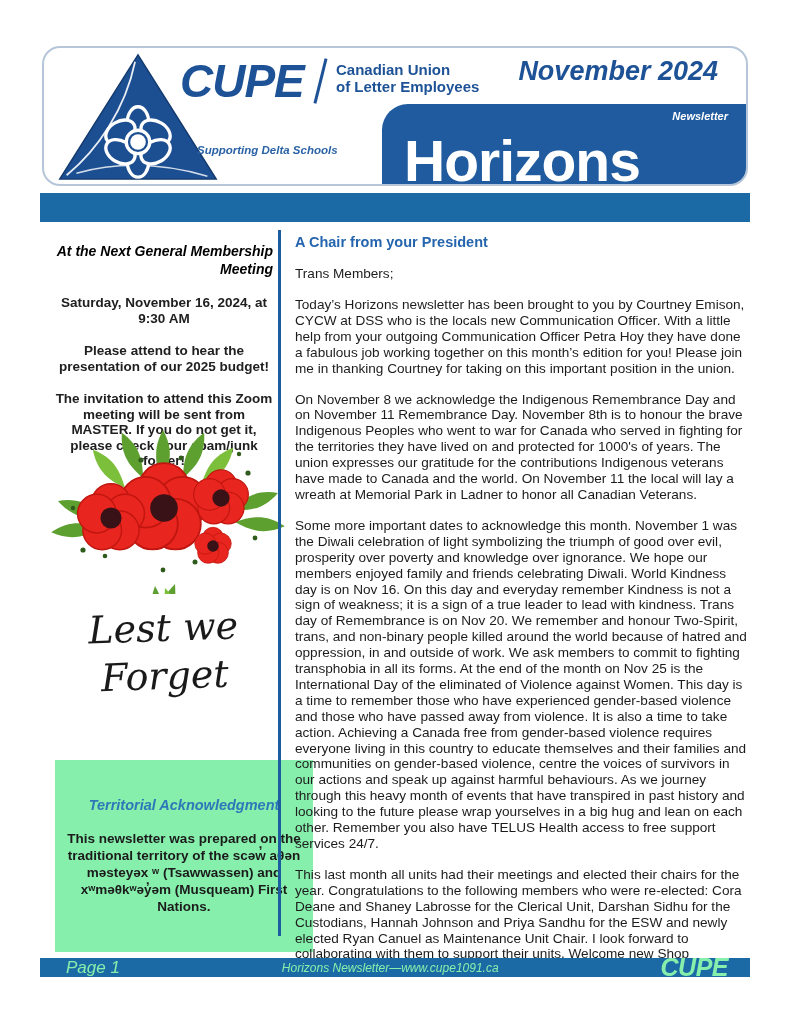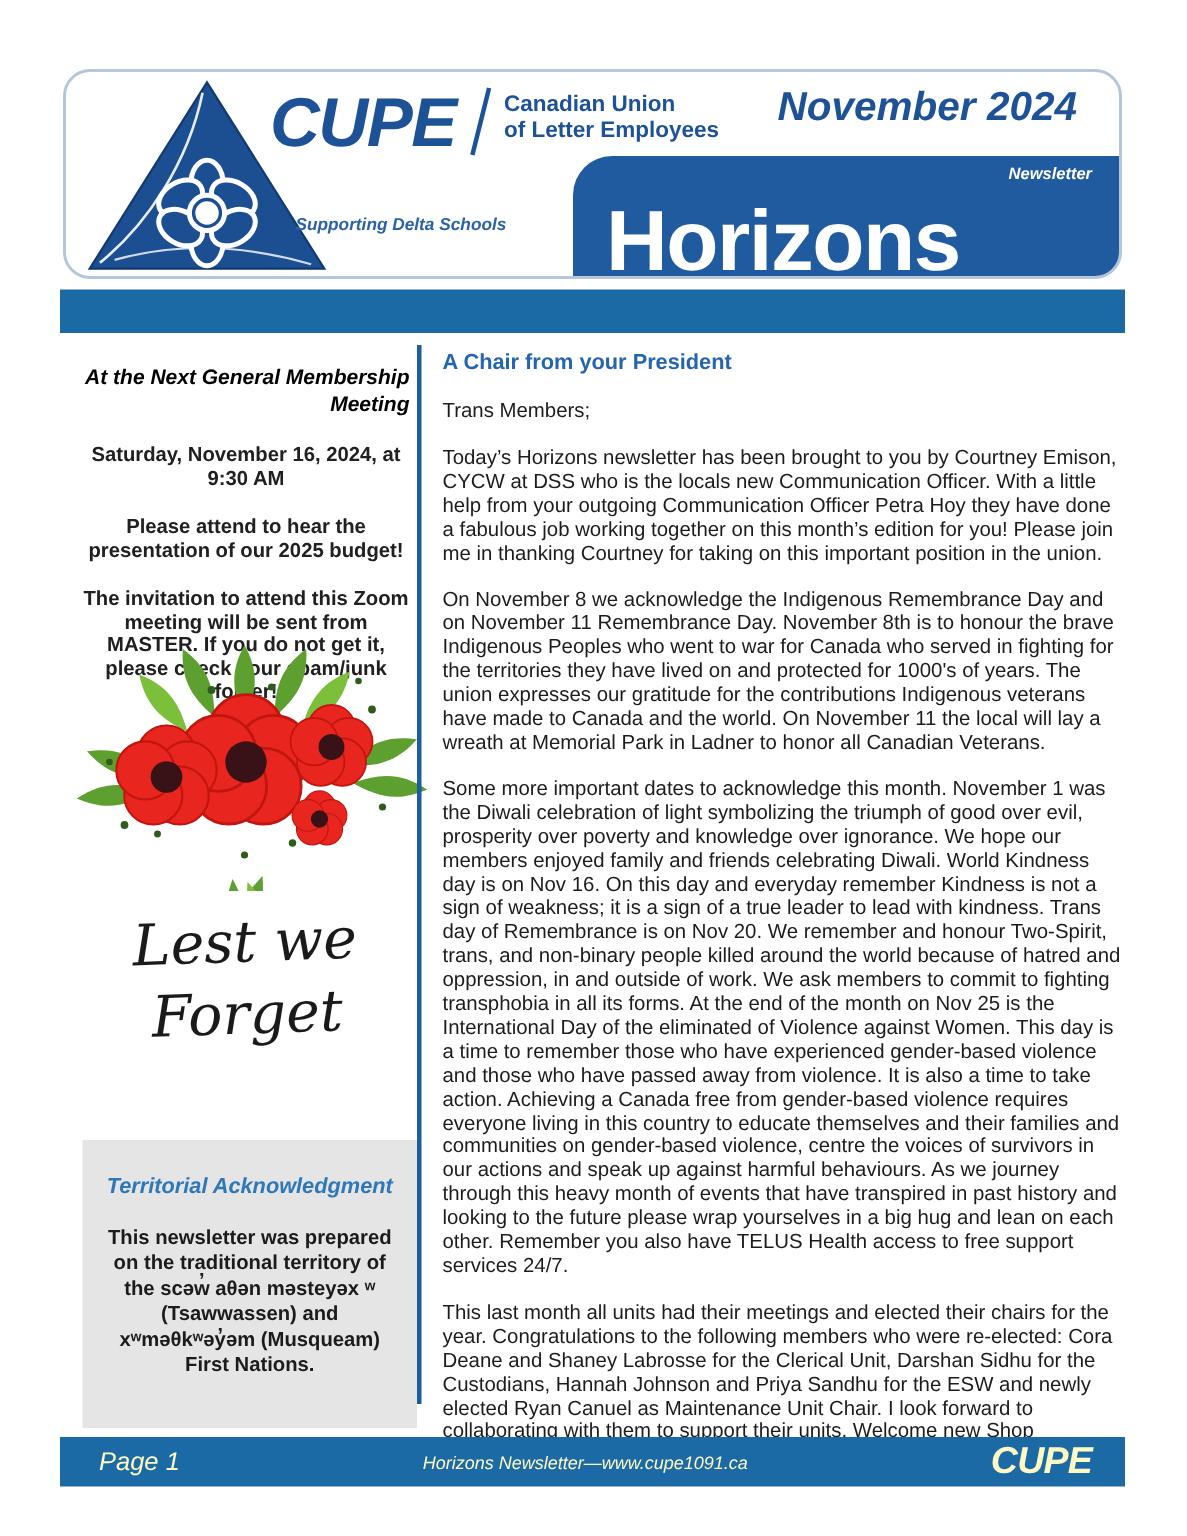--- a/index.html
+++ b/index.html
@@ -59,23 +59,23 @@
     position: absolute; left: 22px; top: 24px;
     font-size: 57px; font-weight: bold; color: #ffffff; letter-spacing: -1px;
   }
 
   
   .top-bar {
     position: absolute; left: 40px; top: 193px; width: 710px; height: 29px;
     background: #1b6aa5;
   }
   .footer-bar {
-    position: absolute; left: 40px; top: 958px; width: 710px; height: 33px;
+    position: absolute; left: 40px; top: 958px; width: 710px; height: 19px;
     background: #1b6aa5;
-    display: flex; align-items: center; color: #fef9c3;
+    display: flex; align-items: center; color: #86efac;
   }
   .footer-page { font-size: 17px; font-style: italic; font-weight: 300; margin-left: 26px; }
   .footer-center { flex: 1; text-align: center; font-size: 12px; font-style: italic; }
   .footer-logo { font-size: 25px; font-weight: bold; font-style: italic; margin-right: 22px; letter-spacing: -0.5px; }
 
   
   .sidebar { position: absolute; left: 55px; top: 232px; width: 218px; }
   .meeting-title {
     margin-top: 10px;
     color: #000000; font-style: italic; font-weight: 600;
@@ -86,22 +86,22 @@
     text-align: center; color: #202020; margin-top: 17px;
   }
   .poppies { position: absolute; left: -12px; top: 186px; width: 242px; height: 176px; }
   .lest-we {
     position: absolute; left: 0; top: 372px; width: 218px;
     font-family: "DejaVu Serif", serif; font-style: italic;
     font-size: 38px; line-height: 48px; color: #1a1a1a; text-align: center;
     transform: rotate(-2deg);
   }
   .territorial-box {
-    position: absolute; left: 0; top: 528px; width: 223px; height: 192px;
-    background: #e5e5e5; padding: 22px 12px 0 12px;
+    position: absolute; left: 0; top: 528px; width: 258px; height: 192px;
+    background: #86efac; padding: 36px 12px 0 12px;
   }
   .territorial-title {
     color: #2e77b8; font-style: italic; font-weight: 600;
     font-size: 14.5px; line-height: 19px; text-align: center;
   }
   .territorial-body {
     margin-top: 15px; font-size: 13.5px; line-height: 17px;
     font-weight: bold; color: #1b1b1b; text-align: center;
   }
 

